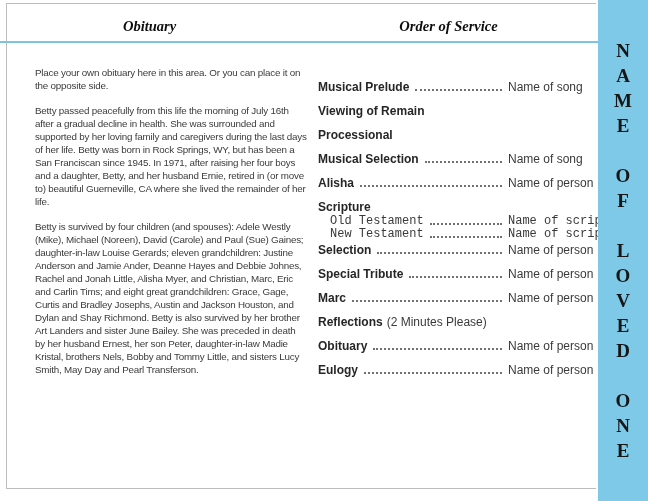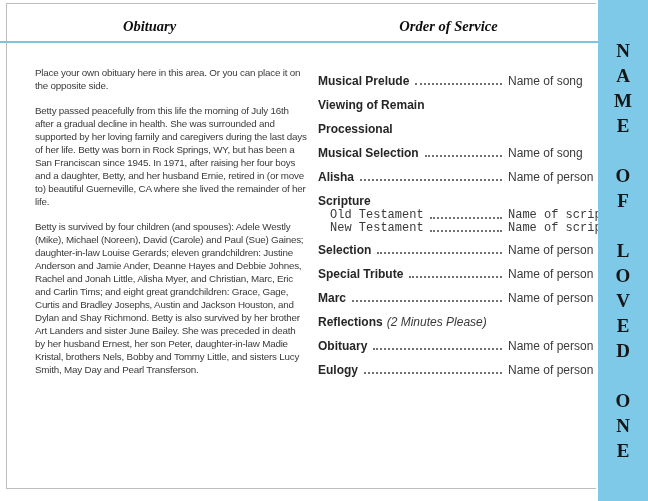--- a/index.html
+++ b/index.html
@@ -47,24 +47,24 @@
   .col-right {
     width:278px; margin-left:auto;
     font-size:12px; line-height:12px; color:#3a3a3a;
   }
   .os-row {
     display:flex; align-items:flex-end;
     margin-bottom:12px;
   }
   .os-row.tight { margin-bottom:2px; }
   .os-row.sub { margin-left:12px; margin-bottom:1px;font-family:Liberation Mono, monospace; }
-  .os-row.sub.last { margin-bottom:10px; }
+  .os-row.sub.last { margin-bottom:4px; }
   .os-label { font-weight:bold; white-space:nowrap; color:#262626; }
   .os-row.sub .os-label { font-weight:normal; color:#3a3a3a; }
-  .os-suffix { white-space:nowrap; margin-left:4px;font-style:italic; }
+  .os-suffix { white-space:nowrap; margin-left:4px; }
   .os-dots {
     flex:1;
     border-bottom:2px dotted #707070;
     margin:0 6px 2px 6px;
     min-width:10px;
   }
   .os-value { width:88px; white-space:nowrap; }
   .sidebar {
     position:absolute; left:598px; top:0;
     width:50px; height:501px;

